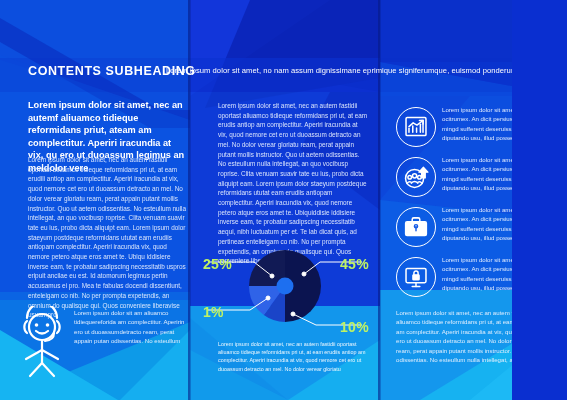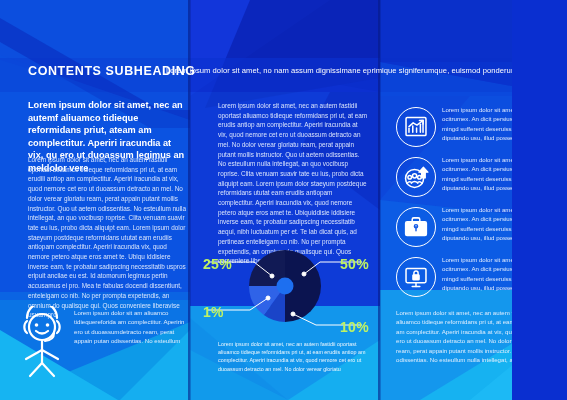--- a/index.html
+++ b/index.html
@@ -158,21 +158,21 @@
       <path d="M170 22 L128 22 L112 34"></path>
       <circle cx="112" cy="34" r="2" fill="#ffffff"></circle>
       <path d="M16 70 L58 70 L76 58"></path>
       <circle cx="76" cy="58" r="2" fill="#ffffff"></circle>
       <path d="M170 85 L124 85 L101 74"></path>
       <circle cx="101" cy="74" r="2" fill="#ffffff"></circle>
     </g>
   </svg>
 
   <div class="pct" style="left:203px;top:256px;">25%</div>
-  <div class="pct" style="left:340px;top:256px;">50%</div>
+  <div class="pct" style="left:340px;top:256px;">45%</div>
   <div class="pct" style="left:203px;top:304px;">1%</div>
   <div class="pct" style="left:340px;top:319px;">10%</div>
 
   <div class="tblock mini" style="left:218px;top:340px;width:150px;">Lorem ipsum dolor sit amet, nec an autem fastidii oportast aliuamco tidieque reformidans pri ut, at eam erudiis antiop am complectitur. Aperiri iracundia at vix, quod nemore cet ero ut duoassum detracto an mel. No dolor verear gloriatu</div>
 
   <div class="iconrow" style="top:104px;">
     <div class="circ">
       <svg width="100%" height="100%" viewBox="0 0 40 40">
         <g fill="none" stroke="#ffffff" stroke-width="1.6" stroke-linecap="round" stroke-linejoin="round">
           <rect x="9.5" y="10" width="21" height="19" rx="1.2"></rect>

